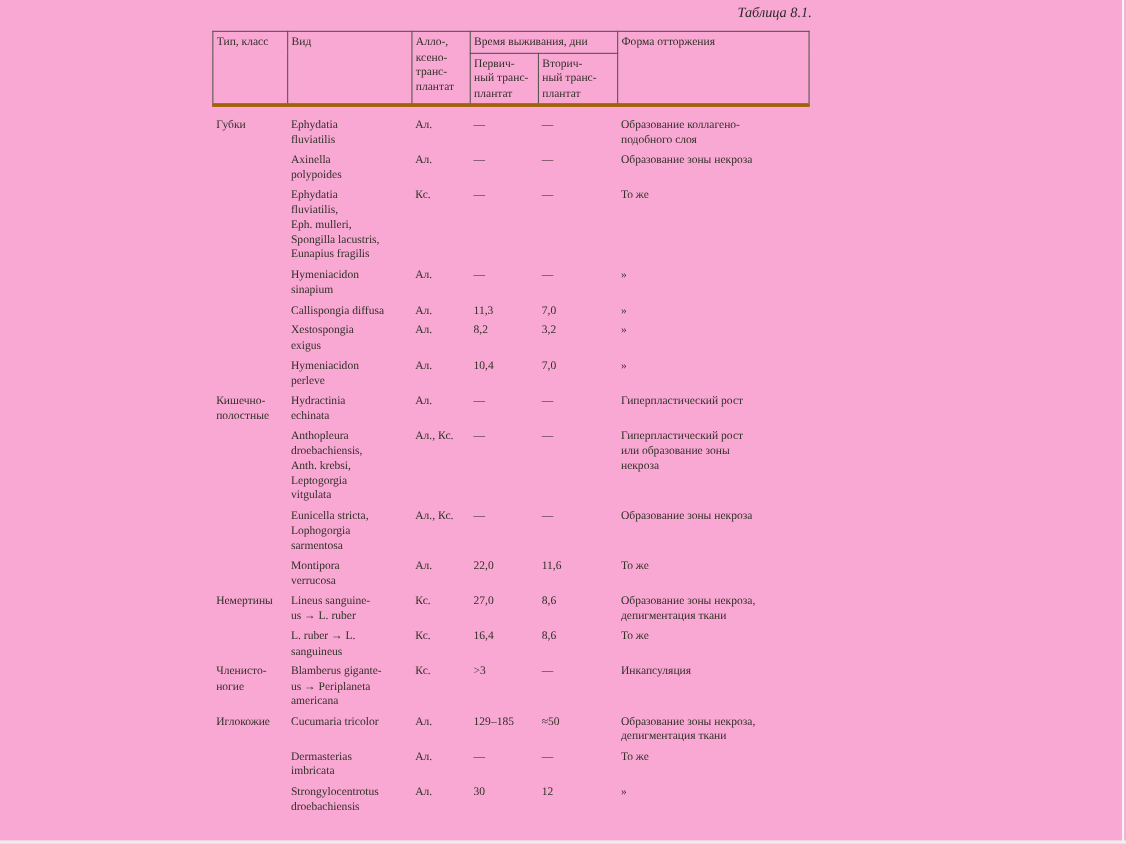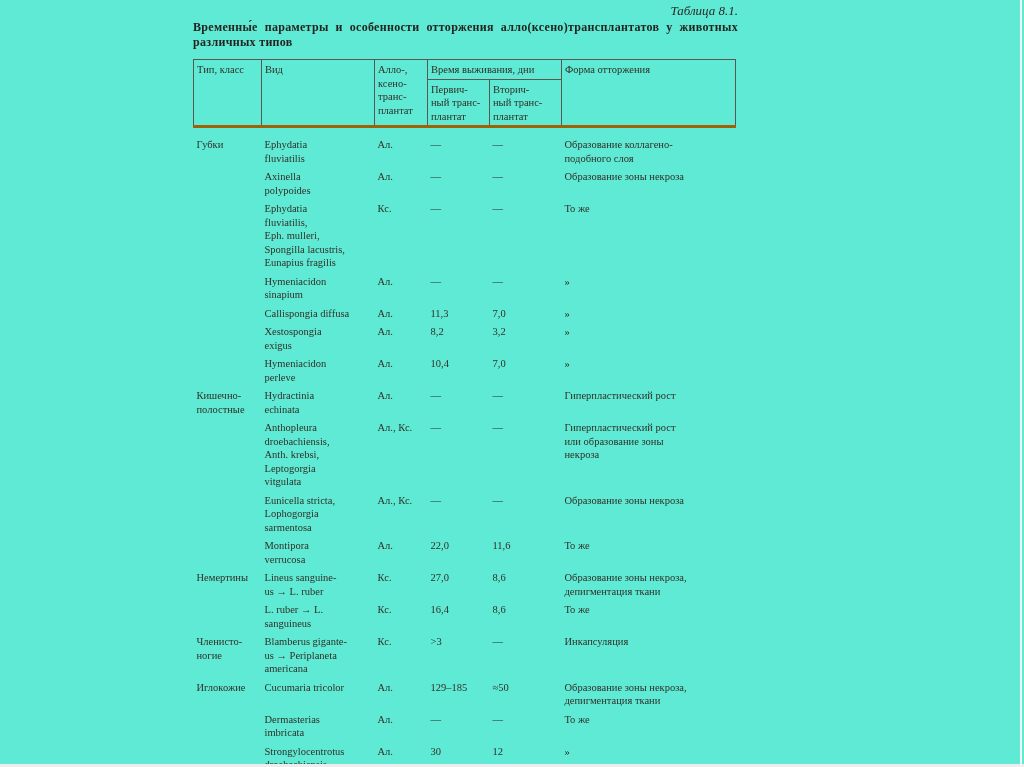--- a/index.html
+++ b/index.html
@@ -3,21 +3,21 @@
 <meta charset="utf-8">
 <style>
   * { margin: 0; padding: 0; box-sizing: border-box; }
   html, body { width: 1024px; height: 767px; background: #ffffff; }
   body { font-family: "Liberation Serif", "DejaVu Serif", serif; color: #2e2c2a; }
 
   .slide {
     position: relative;
     width: 1024px;
     height: 767px;
-    background: #5eead4;
+    background: #f9a8d4;
     overflow: hidden;
     text-decoration: underline;
   }
   .edge-bottom {
     position: absolute; left: 0; top: 764px; width: 1024px; height: 3px;
     background: #ededed;
   }
   .edge-right {
     position: absolute; top: 0; left: 1020px; width: 2px; height: 767px;
     background: #f3f3f3;
@@ -86,21 +86,20 @@
   .col-rejection { width: 174px; }
 </style>
 </head>
 <body>
 
 <div class="slide">
   <div class="content">
 
     <div class="table-label">Таблица 8.1.</div>
 
-    <div class="heading">Временны́е параметры и особенности отторжения алло(ксено)трансплантатов у животных различных типов</div>
 
     <table class="data-table">
       <colgroup>
         <col class="col-type">
         <col class="col-species">
         <col class="col-graft">
         <col class="col-primary">
         <col class="col-secondary">
         <col class="col-rejection">
       </colgroup>

